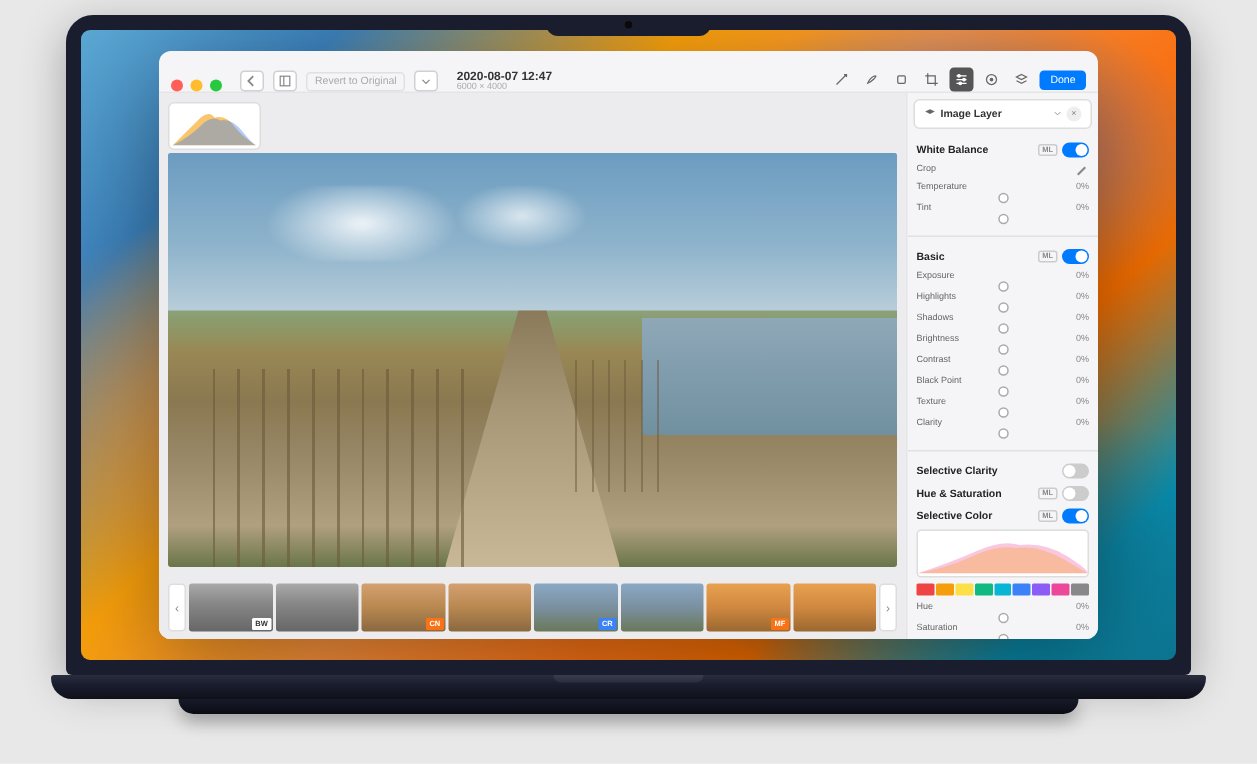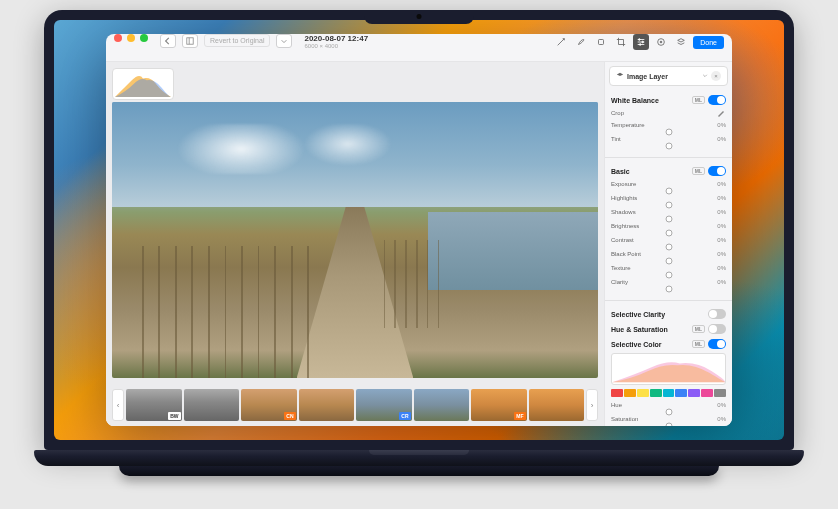--- a/index.html
+++ b/index.html
@@ -7,21 +7,21 @@
 .laptop{width:770px;height:480px;margin-top:10px;position:relative}
 .screen-frame{width:750px;height:440px;background:#1a1d2e;border-radius:18px 18px 4px 4px;padding:10px;margin:0 auto;position:relative;box-shadow:0 8px 30px rgba(0,0,0,.3)}
 .notch{position:absolute;top:0;left:50%;transform:translateX(-50%);width:110px;height:14px;background:#1a1d2e;border-radius:0 0 8px 8px;z-index:100}
 .notch::after{content:"";position:absolute;top:4px;left:50%;transform:translateX(-50%);width:5px;height:5px;background:#0a0a0a;border-radius:50%}
 .desktop{width:100%;height:100%;background:linear-gradient(135deg,#5ba8d4 0%,#3b7fb8 15%,#f59e0b 35%,#fb923c 50%,#f97316 65%,#ef6c00 75%,#0891b2 90%,#0e7490 100%);border-radius:6px;position:relative;overflow:hidden}
 .desktop::before{content:"";position:absolute;inset:0;background:radial-gradient(ellipse 60% 50% at 30% 60%,rgba(251,146,60,.9),transparent 70%),radial-gradient(ellipse 40% 40% at 80% 20%,rgba(59,130,246,.6),transparent 60%),radial-gradient(ellipse 50% 40% at 85% 85%,rgba(14,116,144,.8),transparent 60%)}
 .base{width:770px;height:16px;background:linear-gradient(180deg,#2a2d3e 0%,#1a1d2e 40%,#0f1119 100%);border-radius:2px 2px 14px 14px;position:relative;margin:0 auto}
 .base::after{content:"";position:absolute;top:0;left:50%;transform:translateX(-50%);width:100px;height:5px;background:linear-gradient(180deg,#3a3d4e,#2a2d3e);border-radius:0 0 6px 6px}
 .foot{width:600px;height:10px;background:linear-gradient(180deg,#1a1d2e,#0a0c14);margin:0 auto;border-radius:0 0 40px 40px;box-shadow:0 4px 12px rgba(0,0,0,.4)}
 .app{position:absolute;top:14px;left:52px;right:52px;bottom:14px;background:#f5f5f7;border-radius:8px;box-shadow:0 20px 60px rgba(0,0,0,.35);display:flex;flex-direction:column;overflow:hidden;z-index:10}
-.toolbar{height:28px;display:flex;align-items:flex-start;padding:0 8px;gap:6px;border-bottom:1px solid #e5e5e7}
+.toolbar{height:28px;display:flex;align-items:flex-end;padding:0 8px;gap:6px;border-bottom:1px solid #e5e5e7}
 .traffic{display:flex;gap:5px;margin-right:6px}
 .tl{width:8px;height:8px;border-radius:50%}
 .tl.r{background:#ff5f56}.tl.y{background:#ffbd2e}.tl.g{background:#27c93f}
 .tb-btn{width:16px;height:14px;border:1px solid #d0d0d2;border-radius:3px;display:flex;align-items:center;justify-content:center;background:#fff;cursor:pointer}
 .tb-btn svg{width:8px;height:8px;fill:#888}
 .tb-txt{font-size:7px;color:#aaa;padding:2px 5px;border:1px solid #e0e0e2;border-radius:3px;cursor:pointer}
 .title-block{flex:1;margin-left:6px}
 .ttl{font-size:8px;font-weight:600;color:#333}
 .sub{font-size:6px;color:#aaa}
 .tb-right{display:flex;gap:4px;align-items:center}

